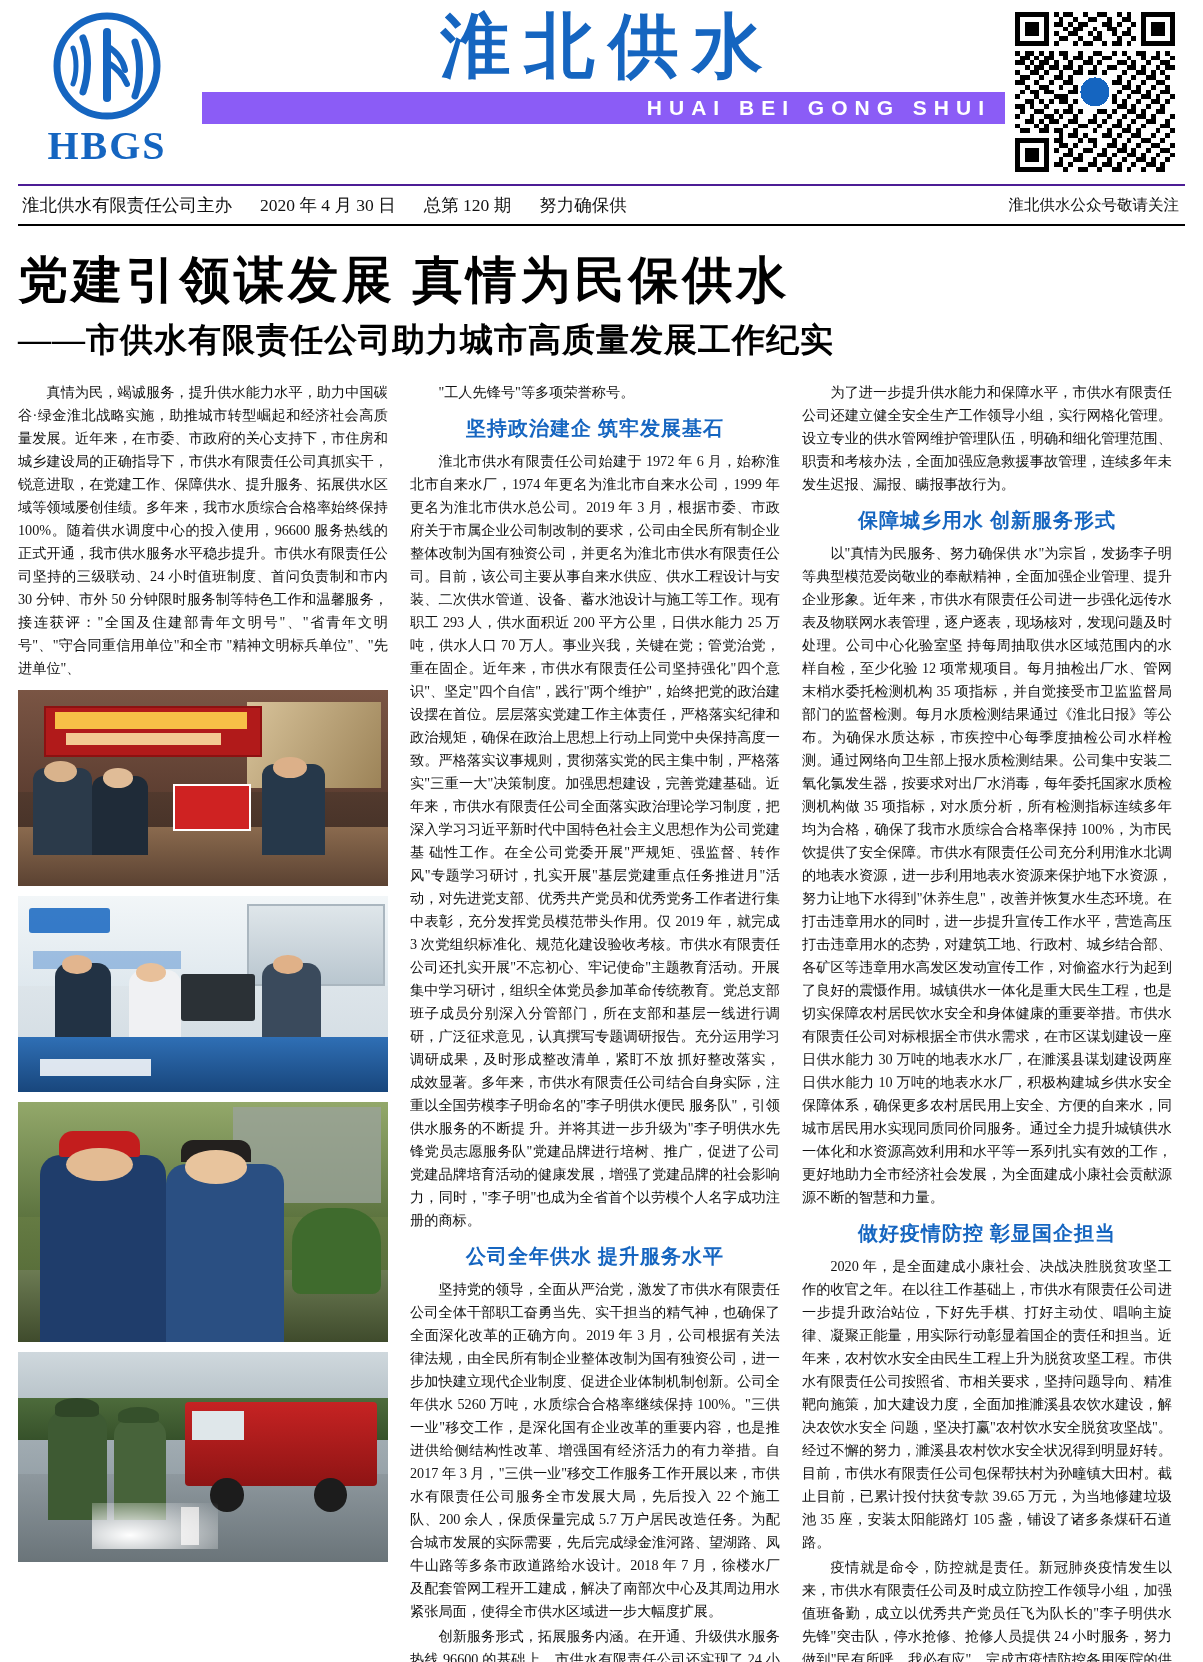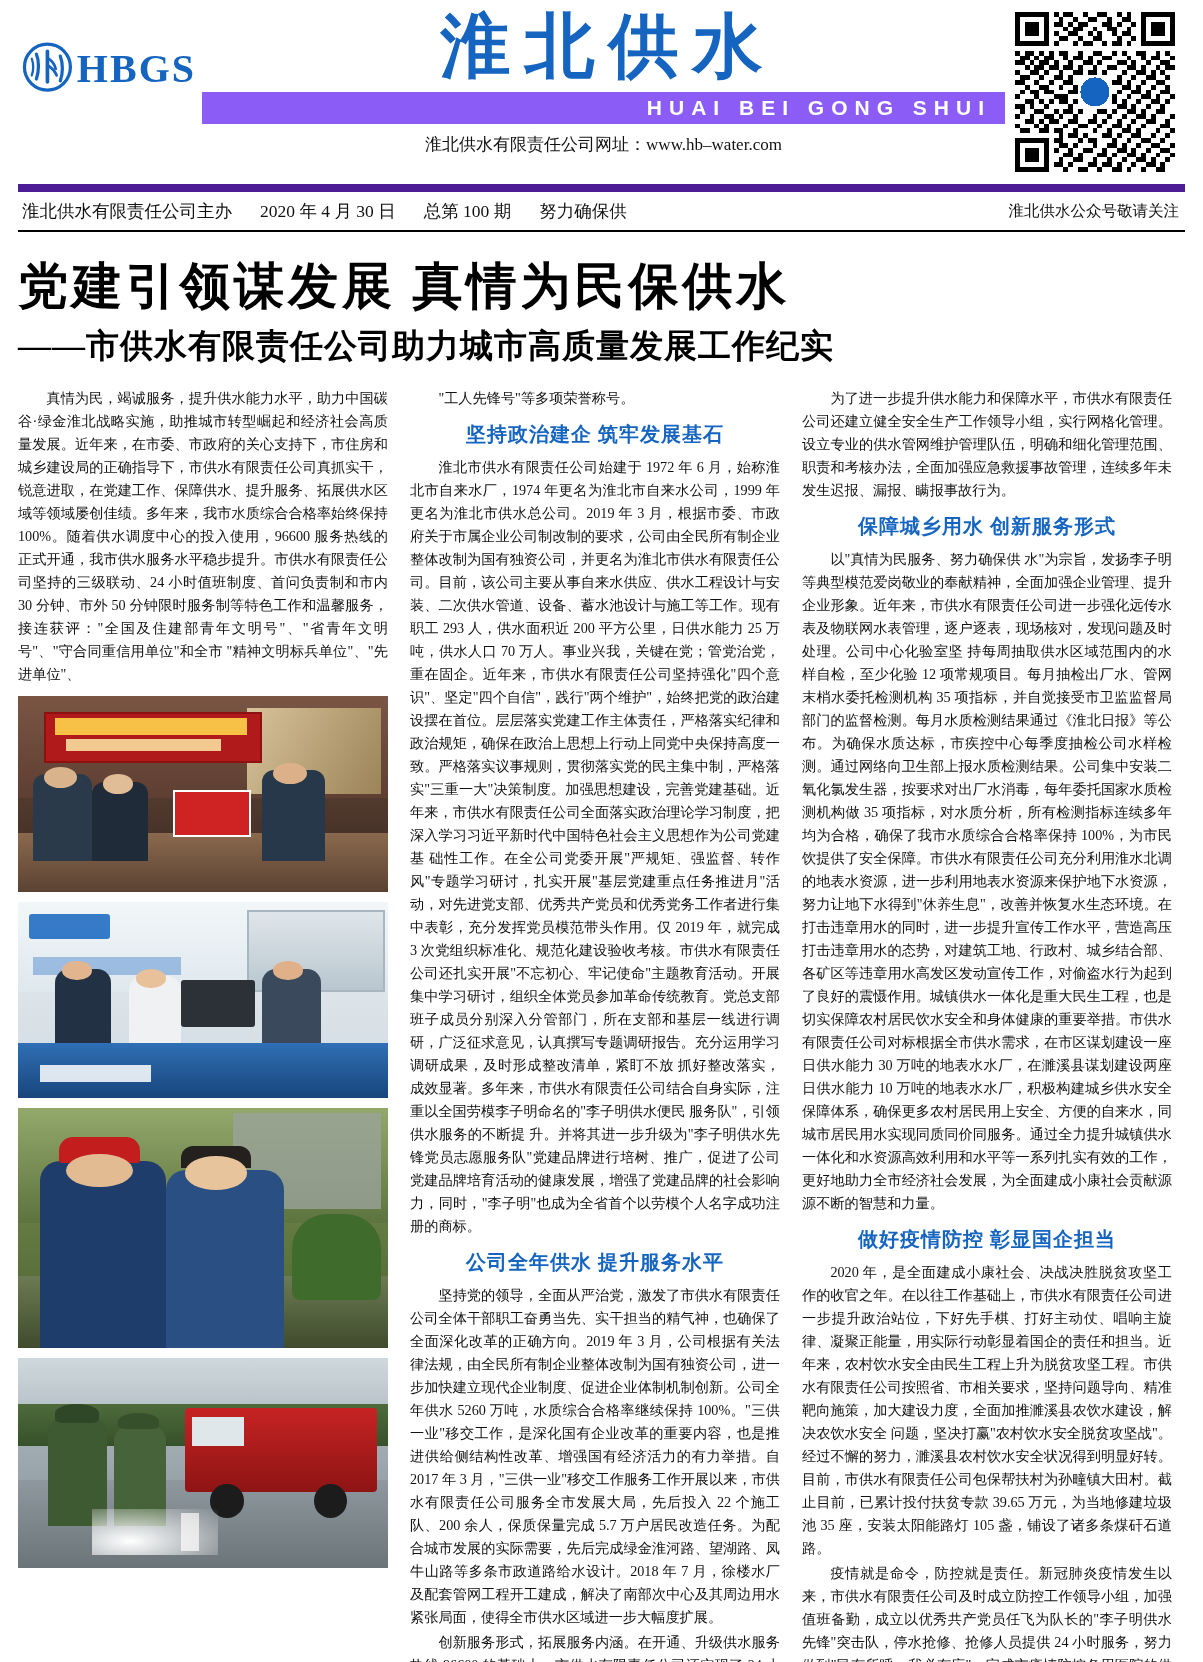--- a/index.html
+++ b/index.html
@@ -7,33 +7,33 @@
     width:1203px;height:1662px;
     background:#ffffff;
     font-family:"Liberation Serif", serif;
     color:#111;
     overflow:hidden;
   }
   .page{position:relative;width:1203px;height:1662px;box-sizing:border-box;padding:0 18px;}
 
   
   .masthead{display:flex;align-items:flex-start;padding-top:12px;height:178px;box-sizing:border-box;}
-  .logo-box{width:178px;flex:0 0 178px;display:flex;align-items:center;justify-content:flex-end;}
+  .logo-box{width:178px;flex:0 0 178px;display:flex;flex-direction:column;align-items:center;justify-content:flex-end;}
   .logo-mark{width:128px;height:112px;display:block;}
   .logo-text{font-family:"Liberation Serif",serif;font-weight:bold;font-size:40px;color:#1565c0;letter-spacing:2px;line-height:1;margin-top:2px;}
   .title-box{flex:1 1 auto;padding-left:6px;}
   .cn-title{font-family:"Liberation Serif",serif;font-weight:bold;font-size:70px;line-height:1;color:#1565c0;letter-spacing:14px;text-align:center;padding-left:10px;}
   .pinyin-bar{margin-top:10px;background:#8b5cf6;color:#fff;text-align:right;font-family:"Liberation Sans",sans-serif;font-weight:bold;font-size:21px;letter-spacing:7px;padding:4px 14px 4px 0;}
   .site-line{text-align:center;font-size:17px;margin-top:9px;color:#111;font-family:"Liberation Serif",serif;}
   .qr-box{width:180px;flex:0 0 180px;display:flex;flex-direction:column;align-items:center;}
   .qr{width:160px;height:160px;position:relative;background:#fff;}
   .qr svg{display:block;}
 
   
-  .info-bar{border-top:8px solid #4c1d95;border-bottom:2px solid #000;margin-top:6px;display:flex;align-items:center;height:38px;font-size:17.5px;}
+  .info-bar{border-top:2px solid #4c1d95;border-bottom:2px solid #000;margin-top:6px;display:flex;align-items:center;height:38px;font-size:17.5px;}
   .info-left{display:flex;gap:28px;align-items:center;padding-left:4px;}
   .info-right{margin-left:auto;padding-right:6px;font-size:15.5px;}
 
   
   .headline-wrap{padding:26px 0 10px 0;}
   .headline{font-family:"Liberation Serif",serif;font-weight:bold;font-size:50px;letter-spacing:4px;color:#000;line-height:1.12;}
   .subhead{font-family:"Liberation Serif",serif;font-weight:bold;font-size:33px;letter-spacing:1px;color:#000;margin-top:10px;}
 
   
   .cols{display:flex;gap:22px;margin-top:8px;}
@@ -129,21 +129,20 @@
         <path d="M64 34 c10 6 16 14 18 24" stroke="#1565c0" stroke-width="6" fill="none" stroke-linecap="round"></path>
         <path d="M64 50 c10 6 16 12 20 22" stroke="#1565c0" stroke-width="6" fill="none" stroke-linecap="round"></path>
         <path d="M92 30 c6 16 6 38 0 54" stroke="#1565c0" stroke-width="7" fill="none" stroke-linecap="round"></path>
       </svg>
       <div class="logo-text">HBGS</div>
     </div>
 
     <div class="title-box">
       <div class="cn-title">淮北供水</div>
       <div class="pinyin-bar">HUAI  BEI  GONG  SHUI</div>
-      <div class="site-line">淮北供水有限责任公司网址：www.hb–water.com</div>
     </div>
 
     <div class="qr-box">
       <div class="qr">
         <svg width="160" height="160" viewBox="0 0 33 33" shape-rendering="crispEdges">
           <rect width="33" height="33" fill="#fff"></rect>
           <g fill="#000">
             <rect x="0" y="0" width="7" height="7"></rect>
               <rect x="1" y="1" width="5" height="5" fill="#fff"></rect>
               <rect x="2" y="2" width="3" height="3"></rect>
@@ -440,21 +439,21 @@
           </g>
         </svg>
       </div>
     </div>
   </div>
 
   <div class="info-bar">
     <div class="info-left">
       <span>淮北供水有限责任公司主办</span>
       <span>2020 年 4 月 30 日</span>
-      <span>总第 100 期</span>
+      <span>总第 120 期</span>
       <span>努力确保供</span>
     </div>
     <div class="info-right">淮北供水公众号敬请关注</div>
   </div>
 
   <div class="headline-wrap">
     <div class="headline">党建引领谋发展 真情为民保供水</div>
     <div class="subhead">——市供水有限责任公司助力城市高质量发展工作纪实</div>
   </div>
 

